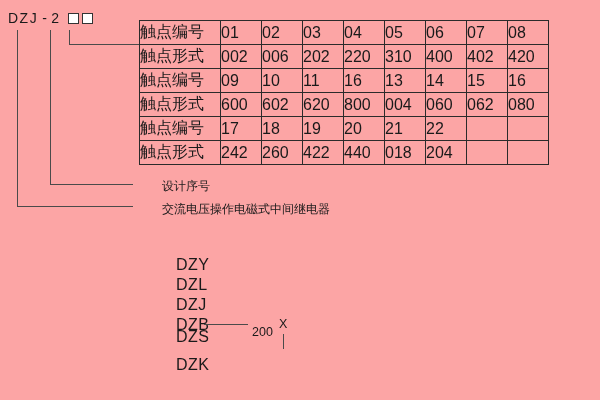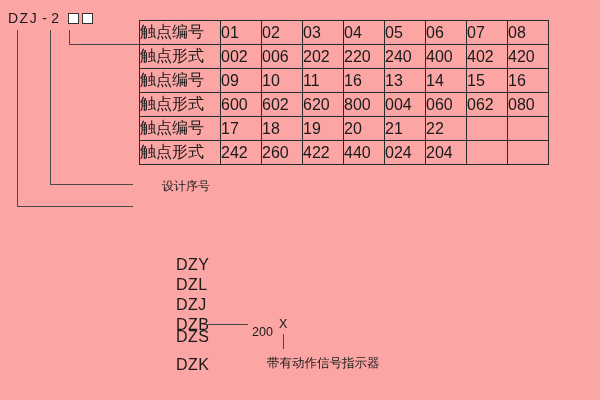--- a/index.html
+++ b/index.html
@@ -110,21 +110,21 @@
           <td class="val">06</td>
           <td class="val">07</td>
           <td class="val">08</td>
         </tr>
         <tr>
           <td class="row-label">触点形式</td>
           <td class="val">002</td>
           <td class="val">006</td>
           <td class="val">202</td>
           <td class="val">220</td>
-          <td class="val">240</td>
+          <td class="val">310</td>
           <td class="val">400</td>
           <td class="val">402</td>
           <td class="val">420</td>
         </tr>
         <tr>
           <td class="row-label">触点编号</td>
           <td class="val">09</td>
           <td class="val">10</td>
           <td class="val">11</td>
           <td class="val">16</td>
@@ -154,38 +154,38 @@
           <td class="val">22</td>
           <td class="val"></td>
           <td class="val"></td>
         </tr>
         <tr>
           <td class="row-label">触点形式</td>
           <td class="val">242</td>
           <td class="val">260</td>
           <td class="val">422</td>
           <td class="val">440</td>
-          <td class="val">024</td>
+          <td class="val">018</td>
           <td class="val">204</td>
           <td class="val"></td>
           <td class="val"></td>
         </tr>
       </tbody>
   </table>
 
   <div class="callout" style="left:140px; top:178px;">设计序号</div>
+  <div class="callout" style="left:140px; top:201px;">交流电压操作电磁式中间继电器</div>
 
   <div>
       <div class="model-item" style="top: 256px;">DZY</div>
       <div class="model-item" style="top: 276px;">DZL</div>
       <div class="model-item" style="top: 296px;">DZJ</div>
       <div class="model-item" style="top: 316px;">DZB</div>
       <div class="model-item" style="top: 328px;">DZS</div>
       <div class="model-item" style="top: 356px;">DZK</div>
     </div>
 
   <div class="line h" style="left:204px; top:324px; width:44px;"></div>
   <div class="dzb-value" style="left:252px; top:325px;">200</div>
   <div class="dzb-variant" style="left:279px; top:317px;">X</div>
   <div class="line v" style="left:283px; top:334px; height:15px;"></div>
-  <div class="indicator-note" style="left:267px; top:355px;">带有动作信号指示器</div>
 
 </div>
 
 </body></html>

